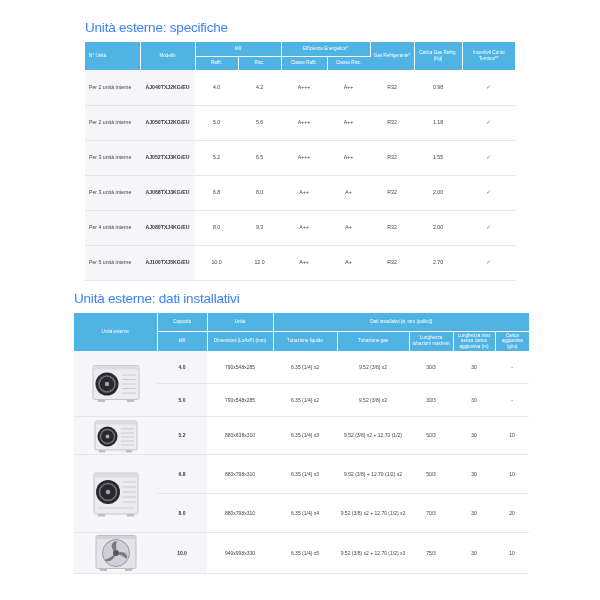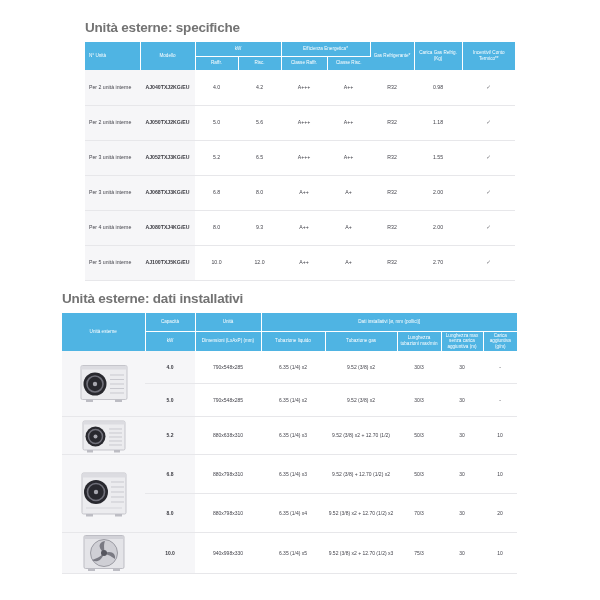--- a/index.html
+++ b/index.html
@@ -2,24 +2,24 @@
 <html><head>
 <meta charset="utf-8">
 <style>
   html,body { margin:0; padding:0; background:#fff; }
   .page {
     position:relative; width:600px; height:600px; background:#ffffff;
     font-family:"Liberation Sans", sans-serif; overflow:hidden;
   }
   .sec { position:absolute; }
   .sec1 { left:85px; top:20px; width:430px; }
-  .sec2 { left:62px; top:291px; width:455px; }
+  .sec2 { left:74px; top:291px; width:455px; }
   h2.title {
-    margin:0 0 7px 0; font-size:13.5px; font-weight:bold;
-    color:#737373; letter-spacing:-0.2px;
+    margin:0 0 7px 0; font-size:13.5px; font-weight:normal;
+    color:#3b82f6; letter-spacing:-0.2px;
   }
   table { border-collapse:collapse; table-layout:fixed; width:100%; }
   th {
     background:#4fb4e3; color:#ffffff; font-weight:normal;
     font-size:4.6px; line-height:1.25; padding:1px 2px;
     border-right:1px solid #ffffff; text-align:center; vertical-align:middle;
   }
   th:last-child { border-right:none; }
   tr.hrow1 th.group { border-bottom:1px solid #ffffff; }
   td {

